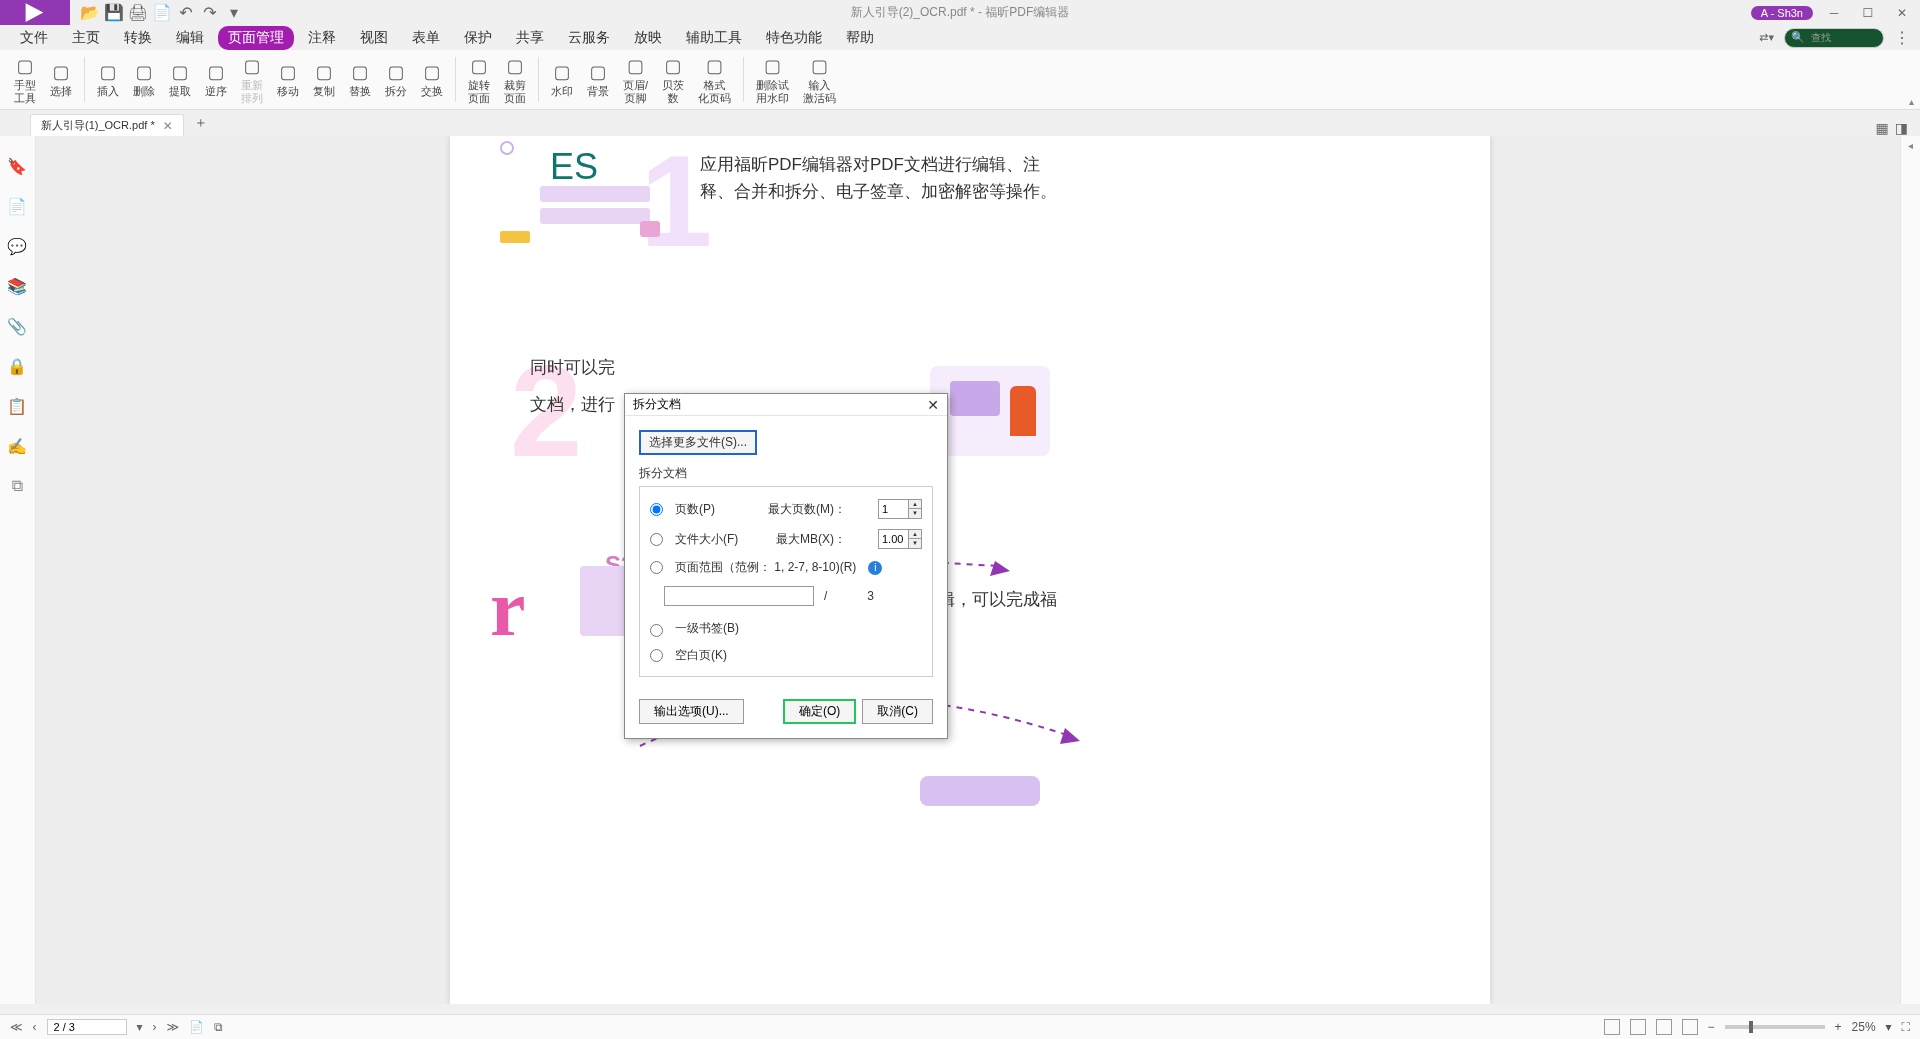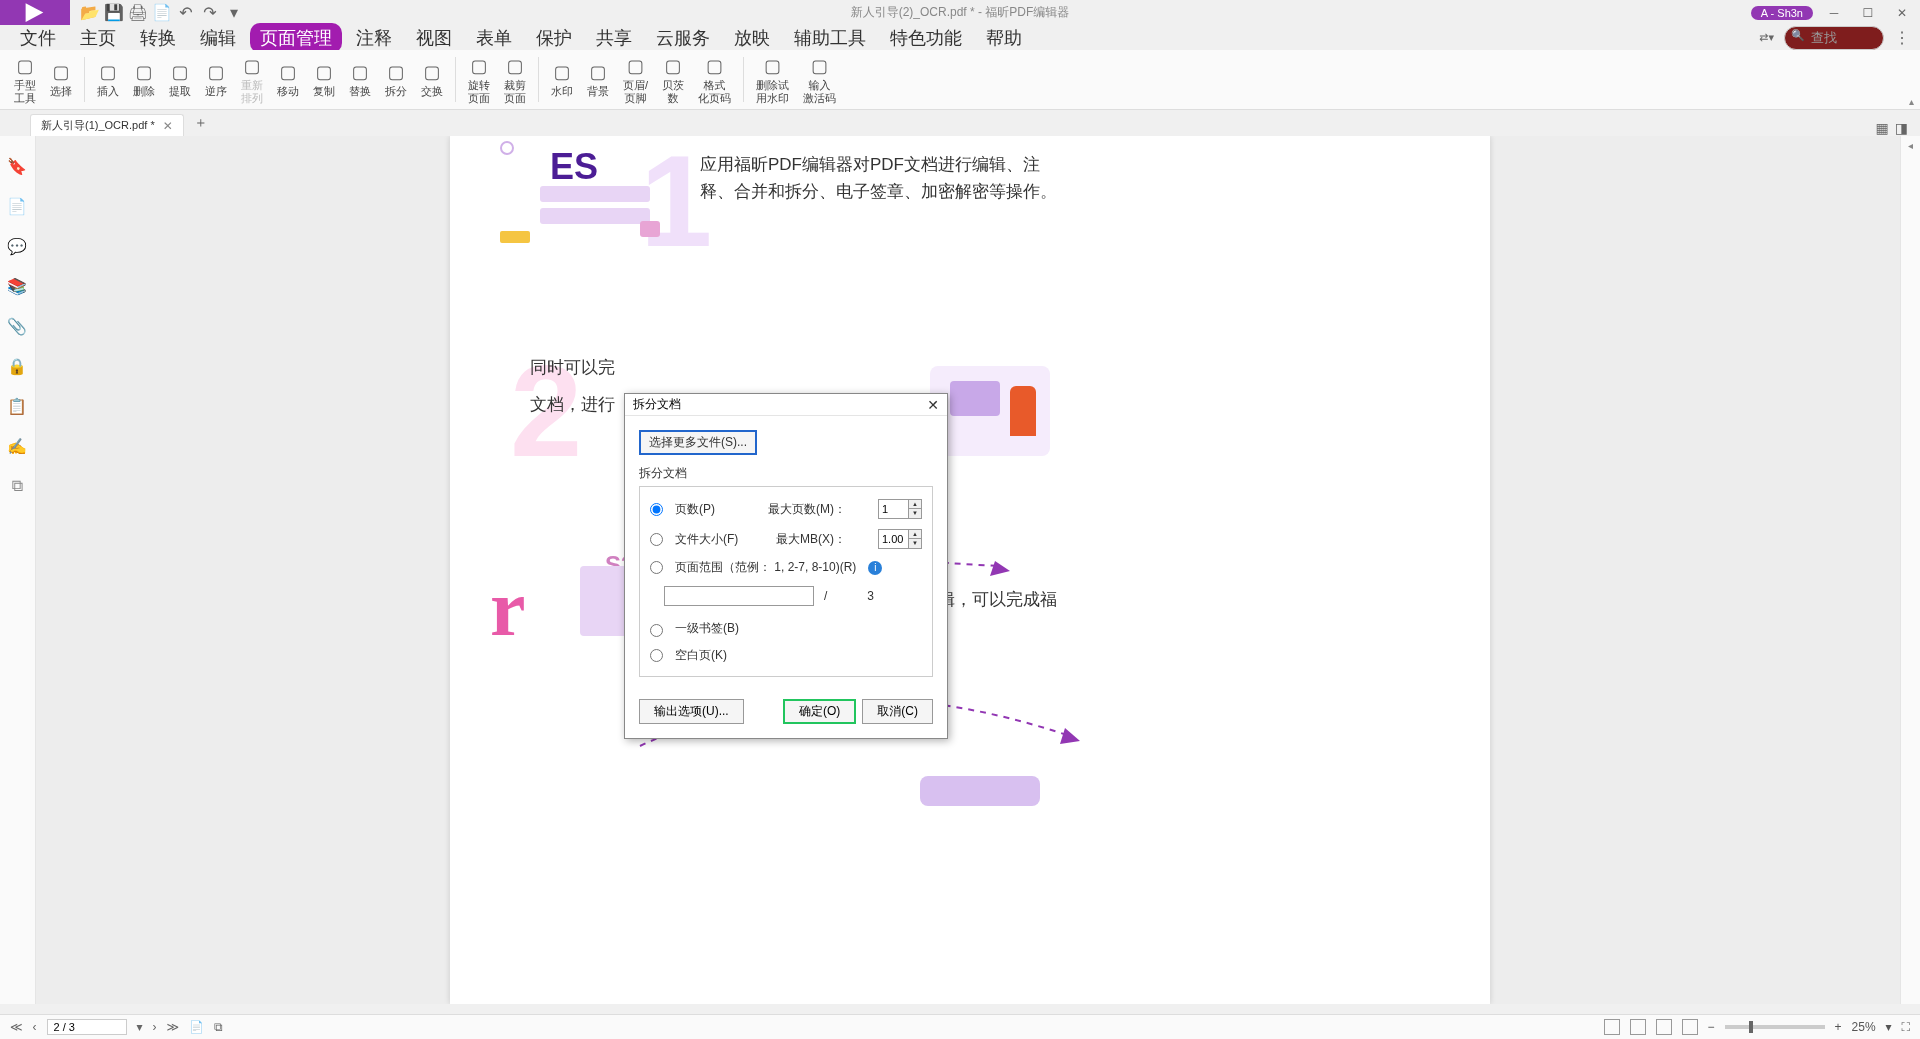--- a/index.html
+++ b/index.html
@@ -10,24 +10,24 @@
 .logo { width: 70px; height: 25px; background: #9237b3; display: flex; align-items: center; justify-content: center; }
 .qat { display: flex; gap: 8px; padding: 0 12px; align-items: center; }
 .qat-icon { width: 16px; height: 16px; color: #666; display: flex; align-items: center; justify-content: center; }
 .title-center { position: absolute; left: 50%; transform: translateX(-50%); font-size: 12px; color: #888; }
 .title-right { position: absolute; right: 5px; display: flex; align-items: center; gap: 8px; }
 .user-badge { background: #9237b3; color: #fff; padding: 1px 10px; border-radius: 10px; font-size: 11px; }
 .win-btn { width: 26px; height: 20px; display: flex; align-items: center; justify-content: center; color: #666; font-size: 12px; }
 
 
 .menubar { height: 25px; background: #f0f0f0; display: flex; align-items: center; padding: 0 10px; gap: 4px; position: relative; }
-.menu-item { font-size: 18px; color: #333; padding: 3px 10px; border-radius: 10px; }
+.menu-item { font-size: 14px; color: #333; padding: 3px 10px; border-radius: 10px; }
 .menu-item.active { background: #a21caf; color: #fff; }
 .menu-right { position: absolute; right: 10px; display: flex; align-items: center; gap: 10px; }
-.search-box { border: 1px solid #ccc; border-radius: 12px; padding: 2px 10px 2px 26px; font-size: 13px; color: #999; width: 100px; position: relative; background: #7f1d1d; }
+.search-box { border: 1px solid #ccc; border-radius: 12px; padding: 2px 10px 2px 26px; font-size: 10px; color: #999; width: 100px; position: relative; background: #14532d; }
 .search-box::before { content: "🔍"; position: absolute; left: 6px; font-size: 11px; }
 
 
 .ribbon { height: 60px; background: #fafafa; border-bottom: 1px solid #ddd; display: flex; align-items: center; padding: 0 8px; gap: 2px; position: relative; }
 .ribbon-btn { display: flex; flex-direction: column; align-items: center; justify-content: center; padding: 2px 6px; min-width: 30px; font-size: 11px; color: #444; gap: 2px; }
 .ribbon-btn.disabled { color: #bbb; }
 .ribbon-icon { width: 22px; height: 22px; display: flex; align-items: center; justify-content: center; font-size: 18px; color: #666; }
 .ribbon-sep { width: 1px; height: 45px; background: #ddd; margin: 0 4px; }
 .ribbon-label { white-space: nowrap; line-height: 1.1; text-align: center; }
 .ribbon-collapse { position: absolute; right: 6px; bottom: 2px; font-size: 10px; color: #888; }
@@ -43,21 +43,21 @@
 .main { display: flex; height: 868px; background: #fff; }
 .leftbar { width: 36px; background: #fafafa; border-right: 1px solid #e5e5e5; display: flex; flex-direction: column; align-items: center; padding-top: 20px; gap: 20px; }
 .leftbar-icon { width: 20px; height: 20px; color: #888; display: flex; align-items: center; justify-content: center; }
 .doc-area { flex: 1; background: #ededed; position: relative; overflow: hidden; display: flex; justify-content: center; }
 .page { width: 1040px; height: 100%; background: #fff; box-shadow: 0 0 6px rgba(0,0,0,0.15); margin-left: 4px; position: relative; padding-top: 0; }
 .rightbar { width: 20px; background: #fafafa; border-left: 1px solid #e5e5e5; }
 
 
 .page-content { position: relative; height: 100%; }
 .es-block { position: absolute; top: 10px; left: 40px; width: 180px; height: 100px; }
-.es-title { font-size: 36px; font-weight: bold; color: #4c1d95; }
+.es-title { font-size: 36px; font-weight: normal; color: #0f766e; }
 .text-block { position: absolute; font-size: 17px; color: #333; line-height: 1.6; }
 .big-num { position: absolute; font-size: 130px; font-weight: bold; color: #f5e6fc; }
 
 
 .dialog { position: absolute; left: 588px; top: 257px; width: 324px; background: #fff; border: 1px solid #888; box-shadow: 2px 2px 8px rgba(0,0,0,0.3); }
 .dialog-title { height: 22px; display: flex; align-items: center; justify-content: space-between; padding: 0 8px; font-size: 12px; border-bottom: 1px solid #e5e5e5; }
 .dialog-close { font-size: 14px; color: #333; }
 .dialog-body { padding: 14px; font-size: 12px; color: #333; }
 .select-files-btn { border: 2px solid #2266cc; background: #f5f5f5; padding: 2px 8px; font-size: 12px; display: inline-block; }
 .fieldset-label { font-size: 12px; color: #333; margin-top: 10px; }

